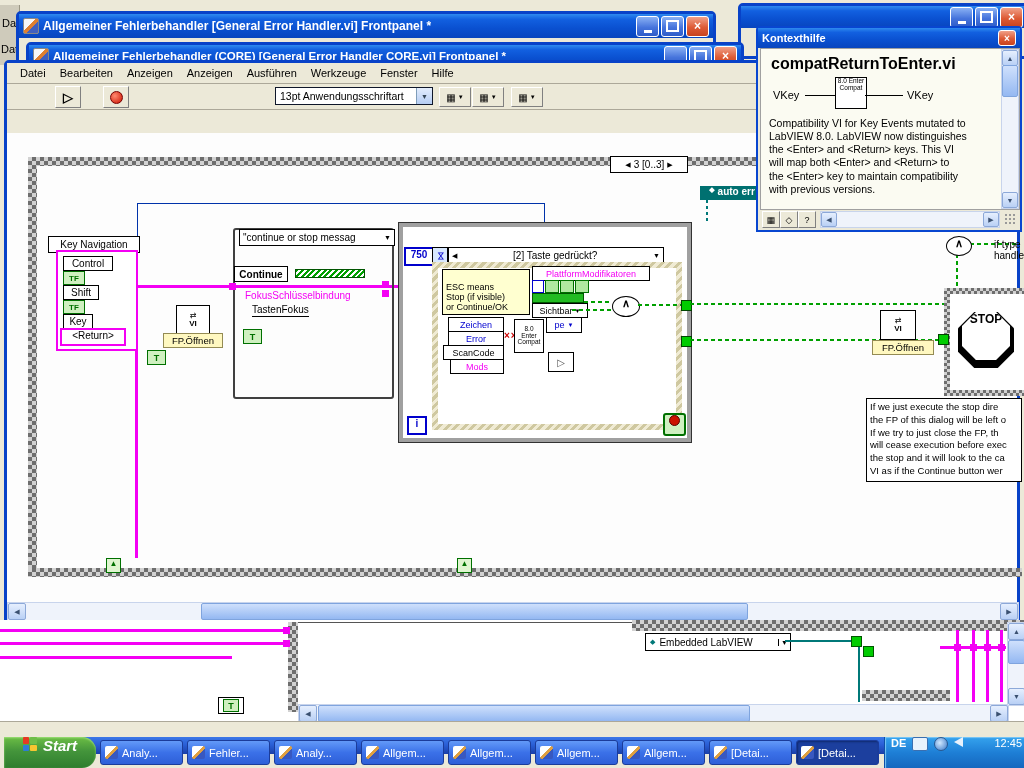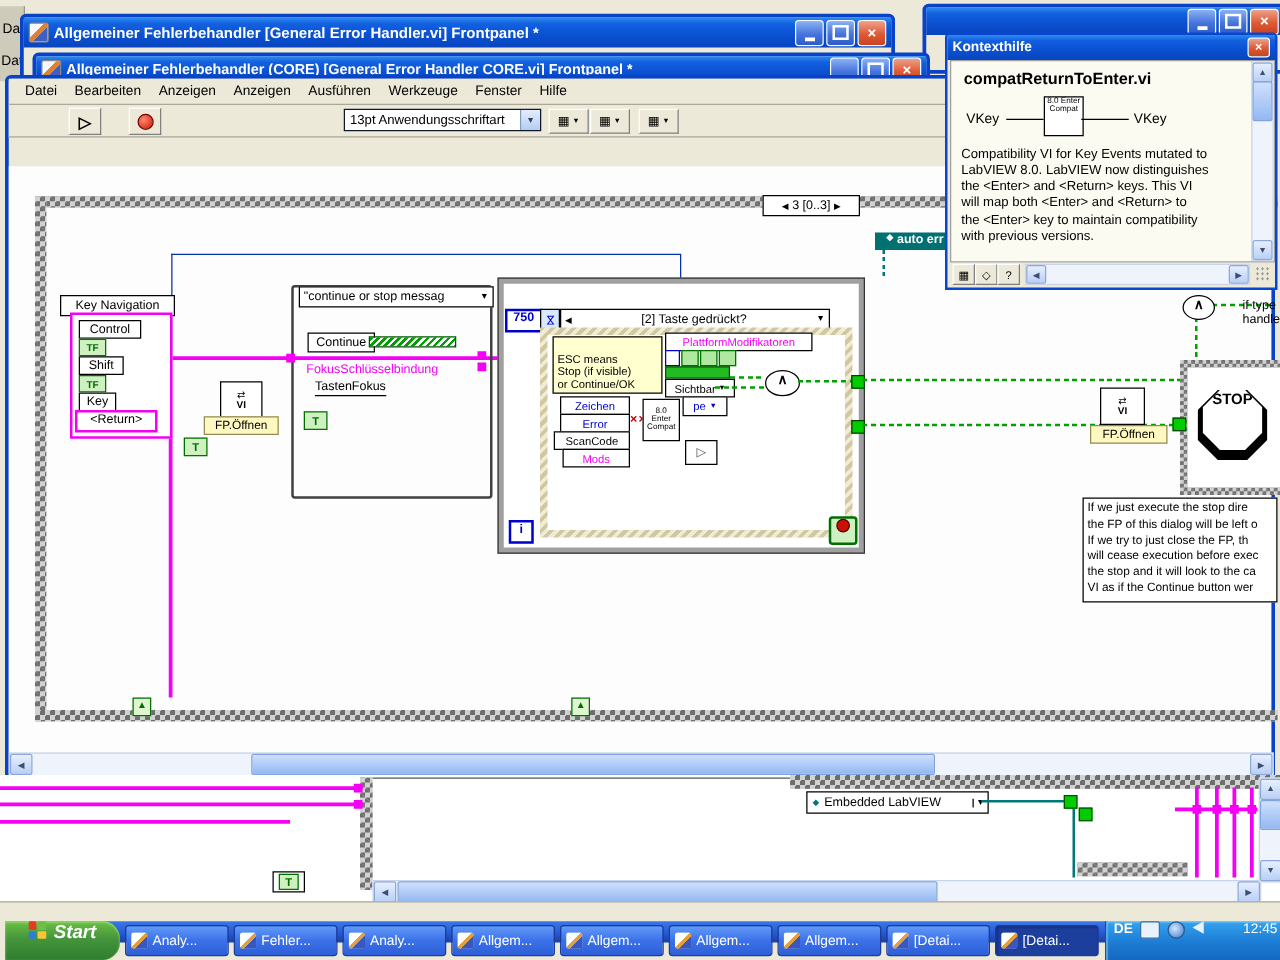--- a/index.html
+++ b/index.html
@@ -241,21 +241,21 @@
     </div>
     <div class="tconst" style="left:147px;top:350px;">
       <span>T</span>
     </div>
 
     <div class="abs" style="left:233px;top:228px;width:157px;height:167px;border:2px solid #404040;border-radius:3px;"></div>
     <div class="lvbox" style="left:239px;top:229px;width:148px;height:15px;justify-content:space-between;padding:0 3px;">
       <span style="white-space:nowrap;">"continue or stop messag</span>
       <span style="font-size:7px;">▼</span>
     </div>
-    <div class="lvbox" style="left:246px;top:266px;width:52px;height:14px;">
+    <div class="lvbox" style="left:234px;top:266px;width:52px;height:14px;font-weight:bold;">
       <span>Continue</span>
     </div>
     <div class="hatch" style="left:295px;top:269px;width:68px;"></div>
     <div class="abs" style="left:245px;top:290px;font-size:10px;color:#F400F4;white-space:nowrap;">
       <span>FokusSchlüsselbindung</span>
     </div>
     <div class="abs" style="left:252px;top:304px;font-size:10px;border-bottom:1px solid #000;padding-bottom:1px;">
       <span>TastenFokus</span>
     </div>
     <div class="tconst" style="left:243px;top:329px;">
@@ -452,21 +452,21 @@
   <div class="abs" style="left:756px;top:26px;width:266px;height:206px;z-index:50;border:2px solid #0846D0;background:#ECE9D8;border-radius:4px 4px 0 0;box-sizing:border-box;">
     <div class="titlebar" style="height:20px;font-size:11px;">
       <span>Kontexthilfe</span>
       <div class="tbtns">
         <div class="xpbtn close" style="width:16px;height:14px;font-size:10px;">
           <span>×</span>
         </div>
       </div>
     </div>
     <div class="abs" style="left:2px;top:20px;width:258px;height:160px;background:#FBFBF2;border:1px solid #A0A0A0;overflow:hidden;">
-      <div class="abs" style="left:10px;top:6px;font-weight:bold;font-size:13px;">compatReturnToEnter.vi</div>
+      <div class="abs" style="left:10px;top:6px;font-weight:bold;font-size:16px;">compatReturnToEnter.vi</div>
       <div class="abs" style="left:12px;top:40px;font-size:11px;">VKey</div>
       <div class="abs" style="left:44px;top:46px;width:30px;height:1px;background:#000;"></div>
       <div class="abs flex" style="left:74px;top:28px;width:30px;height:30px;border:1px solid #000;background:#fff;font-size:6.5px;line-height:1.05;text-align:center;justify-content:center;">
         <span>8.0 Enter Compat</span>
       </div>
       <div class="abs" style="left:104px;top:46px;width:38px;height:1px;background:#000;"></div>
       <div class="abs" style="left:146px;top:40px;font-size:11px;">VKey</div>
       <div class="abs preline" style="left:8px;top:68px;width:228px;font-size:10.5px;line-height:1.25;">Compatibility VI for Key Events mutated to
 LabVIEW 8.0.  LabVIEW now distinguishes
 the &lt;Enter&gt; and &lt;Return&gt; keys.  This VI

